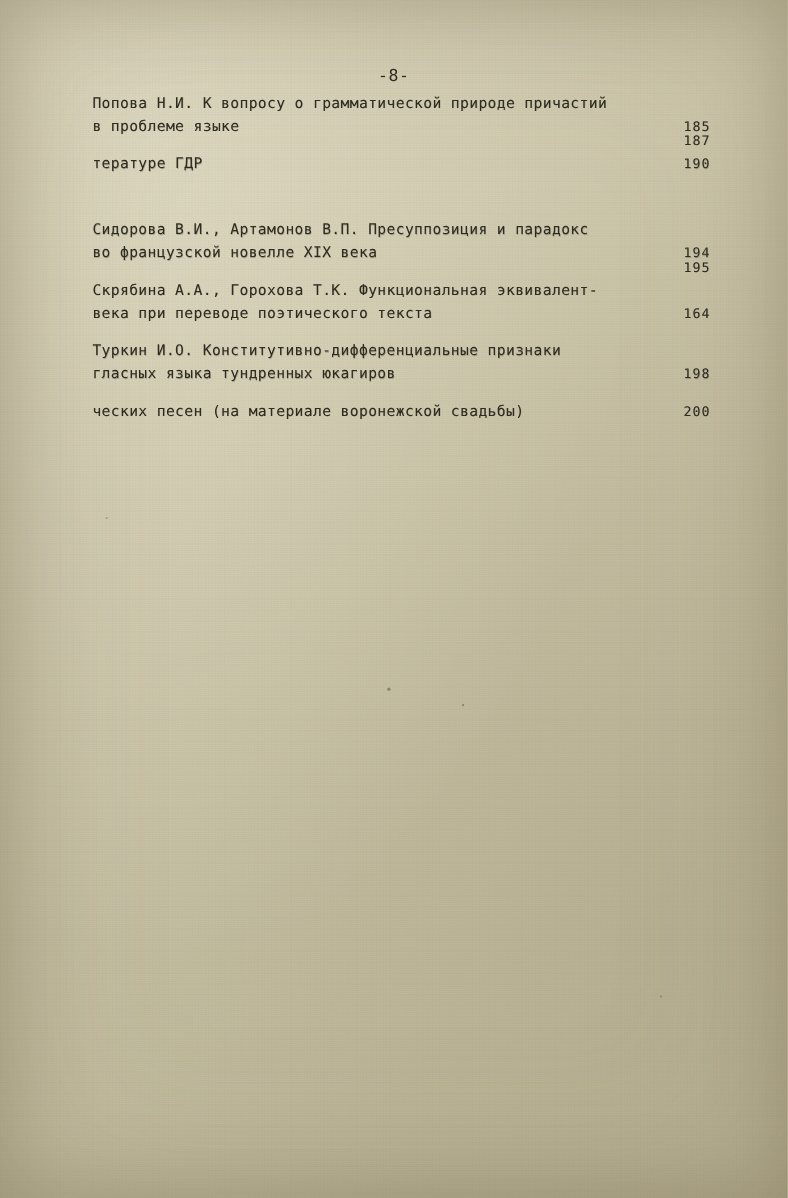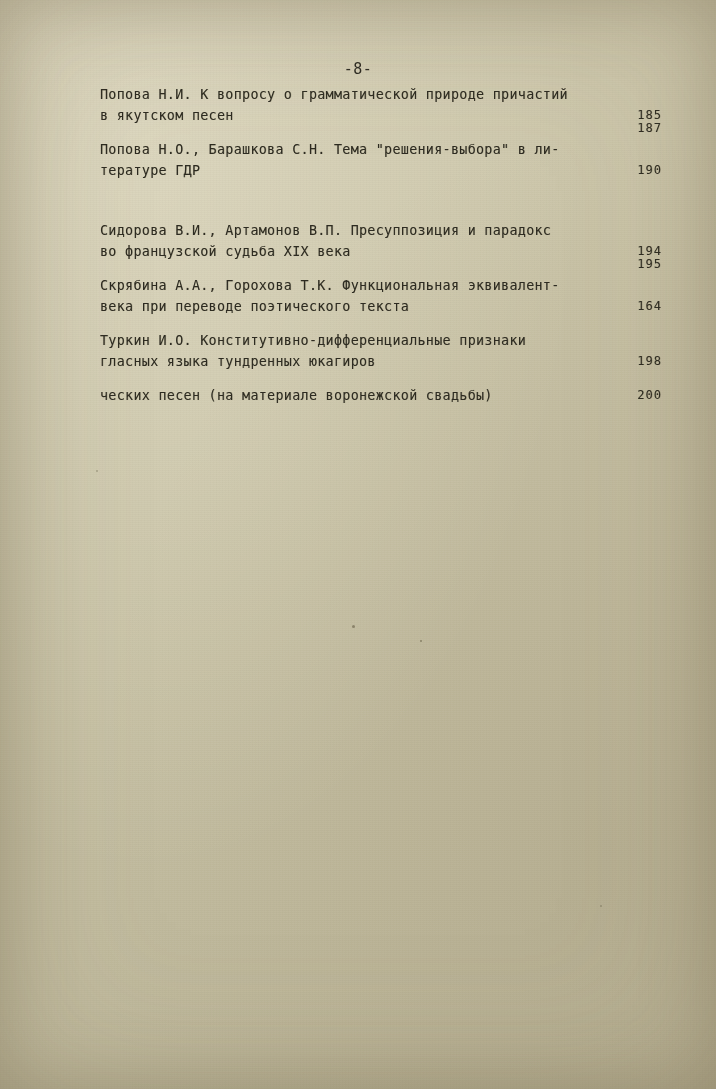--- a/index.html
+++ b/index.html
@@ -52,21 +52,20 @@
     text-align: center;
     font-size: 15px;
     letter-spacing: 0.5px;
     color: #2c2a22;
   }
   .toc {
     position: absolute;
     left: 84px;
     top: 84px;
     width: 578px;
-    margin-left: 16px;
   }
   .entry {
     position: relative;
     margin-bottom: 13px;
   }
   .entry .lines {
     width: 500px;
   }
   .line {
     font-size: 13.3px;
@@ -98,39 +97,38 @@
 </head>
 <body>
 
 <div class="page">
   <div class="content">
     <div class="page-number">-8-</div>
     <div class="toc" id="toc">
         <div class="entry">
           <div class="lines">
             <div class="line">Попова Н.И. К вопросу о грамматической природе причастий</div>
-            <div class="line">в якутском песен</div>
+            <div class="line">в проблеме языке</div>
           </div>
           <div class="page-ref">185</div>
         </div>
         <div class="entry">
           <div class="page-ref">187</div>
         </div>
         <div class="entry">
           <div class="lines">
-            <div class="line">Попова Н.О., Барашкова С.Н. Тема "решения-выбора" в ли-</div>
             <div class="line">тературе ГДР</div>
           </div>
           <div class="page-ref">190</div>
         </div>
         <div class="gap"></div>
         <div class="entry">
           <div class="lines">
             <div class="line">Сидорова В.И., Артамонов В.П. Пресуппозиция и парадокс</div>
-            <div class="line">во французской судьба XIX века</div>
+            <div class="line">во французской новелле XIX века</div>
           </div>
           <div class="page-ref">194</div>
         </div>
         <div class="entry">
           <div class="page-ref">195</div>
         </div>
         <div class="entry">
           <div class="lines">
             <div class="line">Скрябина А.А., Горохова Т.К. Функциональная эквивалент-</div>
             <div class="line">века при переводе поэтического текста</div>

